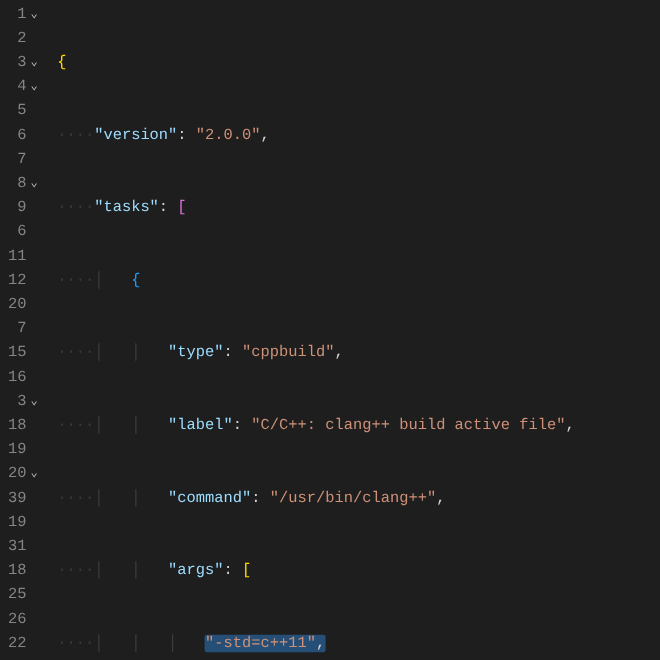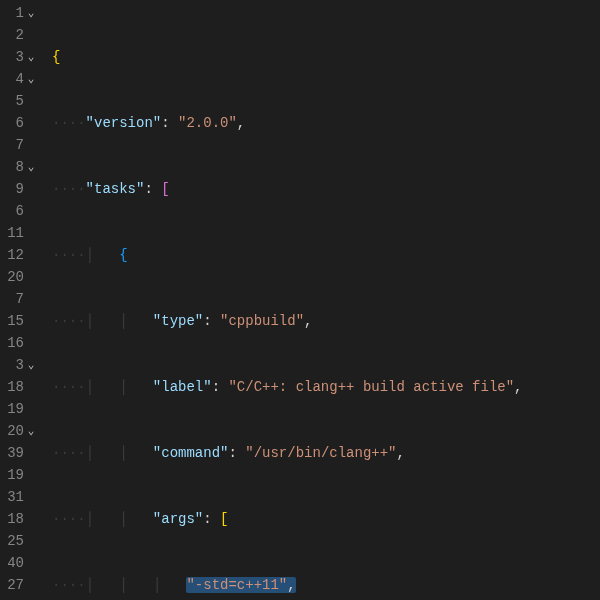--- a/index.html
+++ b/index.html
@@ -45,22 +45,22 @@
         <div>16</div>
         <div>3</div>
         <div>18</div>
         <div>19</div>
         <div>20</div>
         <div>39</div>
         <div>19</div>
         <div>31</div>
         <div>18</div>
         <div>25</div>
-        <div>40</div>
-        <div>27</div>
+        <div>26</div>
+        <div>22</div>
       </div>
     <div class="folds" id="folds">
         <div><span class="fold">⌄</span></div>
         <div></div>
         <div><span class="fold">⌄</span></div>
         <div><span class="fold">⌄</span></div>
         <div></div>
         <div></div>
         <div></div>
         <div><span class="fold">⌄</span></div>

